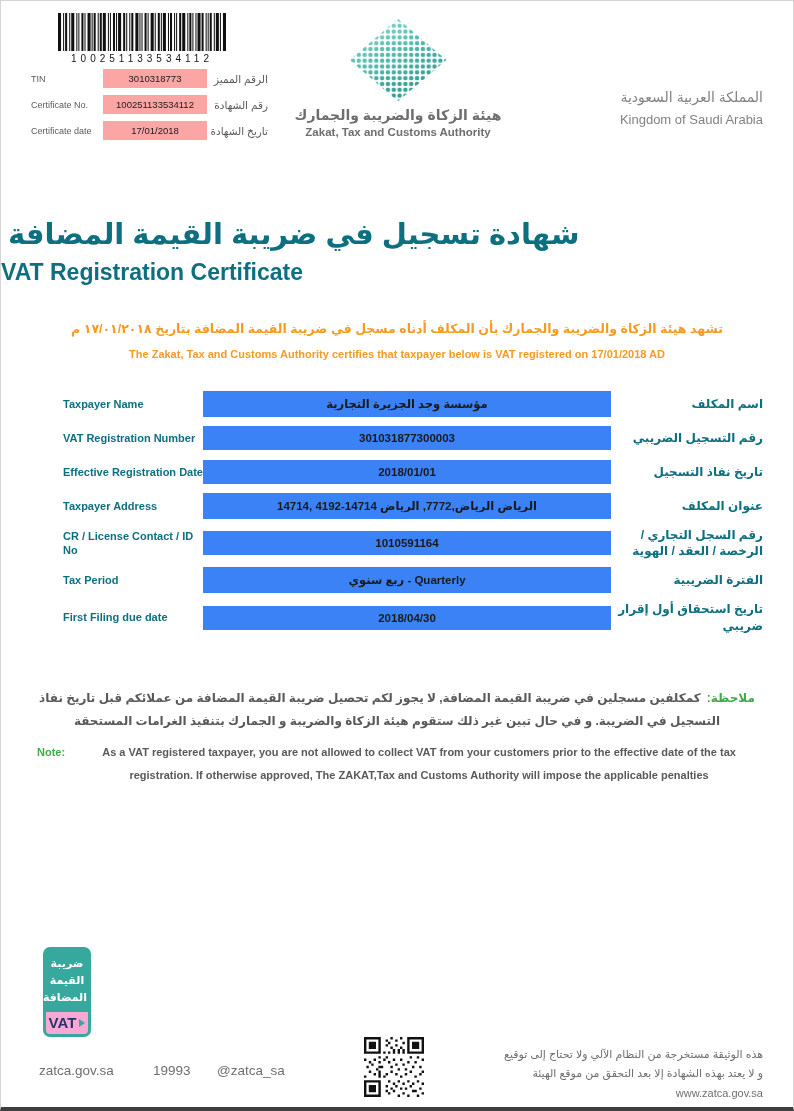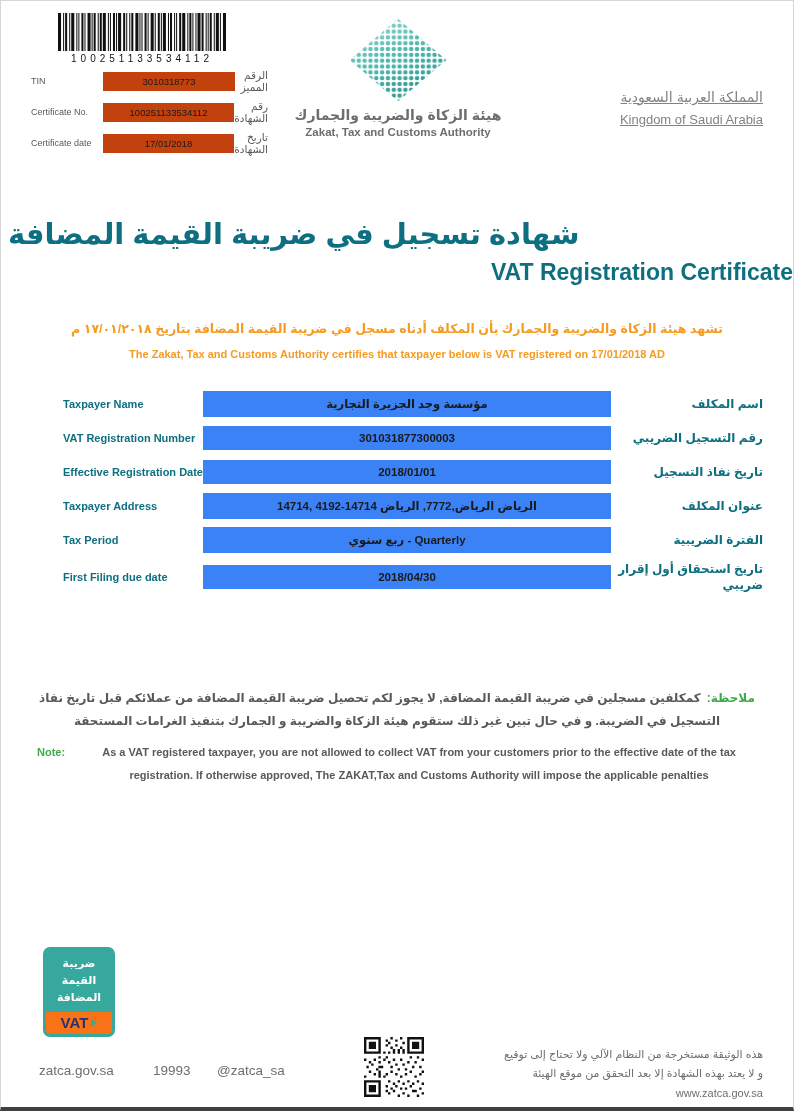--- a/index.html
+++ b/index.html
@@ -10,35 +10,35 @@
     box-sizing:border-box;
   }
   
   .barcode{position:absolute;left:57px;top:12px;width:168px;height:38px;}
   .barcode svg{width:100%;height:100%;display:block;}
   .barcode-number{position:absolute;left:42px;top:52px;width:198px;text-align:center;
     font-size:10px;letter-spacing:4px;color:#141414;}
   .hfields{position:absolute;left:30px;top:68px;width:237px;}
   .hfield{display:flex;align-items:center;margin-bottom:7px;}
   .hfield .len{width:72px;font-size:9px;color:#58595b;}
-  .hfield .val{width:100px;background:#c2410c;font-size:9.5px;text-align:center;
-    padding:4px 16px;color:#1a1a1a;}
+  .hfield .val{width:100px;background:#fca5a5;font-size:9.5px;text-align:center;
+    padding:4px 2px;color:#1a1a1a;}
   .hfield .lar{flex:1;text-align:right;direction:rtl;font-size:10.5px;color:#58595b;}
   .hcenter{position:absolute;left:277px;top:16px;width:240px;text-align:center;}
   .logo{width:112px;height:86px;margin:0 auto 4px;}
   .logo svg{width:100%;height:100%;display:block;}
   .authority-ar{font-size:14px;font-weight:bold;color:#6d6e71;direction:rtl;}
   .authority-en{font-size:11.5px;font-weight:bold;color:#6d6e71;margin-top:3px;}
-  .hright{position:absolute;right:30px;top:88px;width:230px;text-align:right;color:#808285;text-decoration:underline;}
+  .hright{position:absolute;right:30px;top:88px;width:230px;text-align:right;color:#808285;}
   .kingdom-ar{font-size:14px;direction:rtl;}
   .kingdom-en{font-size:13px;margin-top:7px;}
   
   .title-ar{position:absolute;top:202px;left:7px;right:0;text-align:left;direction:rtl;
     font-size:29px;font-weight:bold;color:#0e6f80;margin-top:14px;}
-  .title-en{position:absolute;top:258px;left:0;right:0;text-align:right;
+  .title-en{position:absolute;top:258px;left:0;right:0;text-align:left;
     font-size:23px;font-weight:bold;color:#0e6f80;}
   .stmt-ar{position:absolute;top:320px;left:40px;right:40px;text-align:center;direction:rtl;
     color:#f59b22;font-weight:bold;font-size:12.5px;}
   .stmt-en{position:absolute;top:347px;left:40px;right:40px;text-align:center;
     color:#f59b22;font-weight:bold;font-size:11px;}
   
   .cert-table{position:absolute;top:390px;left:30px;right:30px;margin-left:24px;}
   .trow{display:flex;align-items:center;margin-bottom:8px;min-height:26px;}
   .tlabel-en{width:148px;color:#0e6f80;font-weight:bold;font-size:11px;line-height:1.3;
     padding-left:8px;box-sizing:border-box;}
@@ -48,24 +48,24 @@
     font-size:12px;line-height:1.35;}
   
   .note-ar{position:absolute;top:686px;left:36px;right:36px;direction:rtl;text-align:center;
     font-size:12px;font-weight:bold;color:#58595b;line-height:1.95;}
   .note-ar .green{color:#3faa49;margin-left:6px;text-align:center;}
   .note-en{position:absolute;top:740px;left:36px;right:36px;display:flex;
     font-size:11px;font-weight:bold;color:#58595b;line-height:2.1;justify-content:space-between;}
   .note-en .green{color:#3faa49;margin-right:16px;white-space:nowrap;}
   .note-en .body{flex:1;text-align:center;}
   
-  .vat-logo{position:absolute;left:42px;top:946px;width:72px;}
+  .vat-logo{position:absolute;left:42px;top:946px;width:48px;}
   .vl-top{background:#36a89d;border-radius:7px 7px 0 0;padding:8px 4px 6px;text-align:center;
     color:#fff;font-weight:bold;font-size:11px;line-height:1.55;direction:rtl;}
-  .vl-bottom{background:#f97316;border:3px solid #36a89d;border-top:0;border-radius:0 0 7px 7px;
+  .vl-bottom{background:#f9a8d4;border:3px solid #36a89d;border-top:0;border-radius:0 0 7px 7px;
     text-align:center;font-weight:bold;font-size:15px;color:#27336b;padding:2px 0 3px;
     display:flex;align-items:center;justify-content:center;gap:3px;}
   .vl-arrow{width:0;height:0;border-top:4px solid transparent;border-bottom:4px solid transparent;
     border-left:6px solid #36a89d;display:inline-block;}
   
   .footer-website{position:absolute;left:38px;top:1062px;font-size:13.5px;color:#6d6e71;}
   .footer-phone{position:absolute;left:152px;top:1062px;font-size:13.5px;color:#6d6e71;}
   .footer-social{position:absolute;left:216px;top:1062px;font-size:13.5px;color:#6d6e71;}
   .footer-qr{position:absolute;left:363px;top:1036px;width:60px;height:60px;}
   .footer-qr svg{width:100%;height:100%;display:block;}
@@ -153,20 +153,25 @@
       <div class="tlabel-en">Effective Registration Date</div>
       <div class="tvalue">2018/01/01</div>
       <div class="tlabel-ar">تاريخ نفاذ التسجيل</div>
     </div>
     <div class="trow">
       <div class="tlabel-en">Taxpayer Address</div>
       <div class="tvalue">الرياض الرياض,7772, الرياض 14714-4192 ,14714</div>
       <div class="tlabel-ar">عنوان المكلف</div>
     </div>
     <div class="trow">
+      <div class="tlabel-en">CR / License Contact / ID No</div>
+      <div class="tvalue">1010591164</div>
+      <div class="tlabel-ar">رقم السجل التجاري / الرخصة / العقد / الهوية</div>
+    </div>
+    <div class="trow">
       <div class="tlabel-en">Tax Period</div>
       <div class="tvalue">ربع سنوي - Quarterly</div>
       <div class="tlabel-ar">الفترة الضريبية</div>
     </div>
     <div class="trow">
       <div class="tlabel-en">First Filing due date</div>
       <div class="tvalue">2018/04/30</div>
       <div class="tlabel-ar">تاريخ استحقاق أول إقرار ضريبي</div>
     </div>
   </div>

